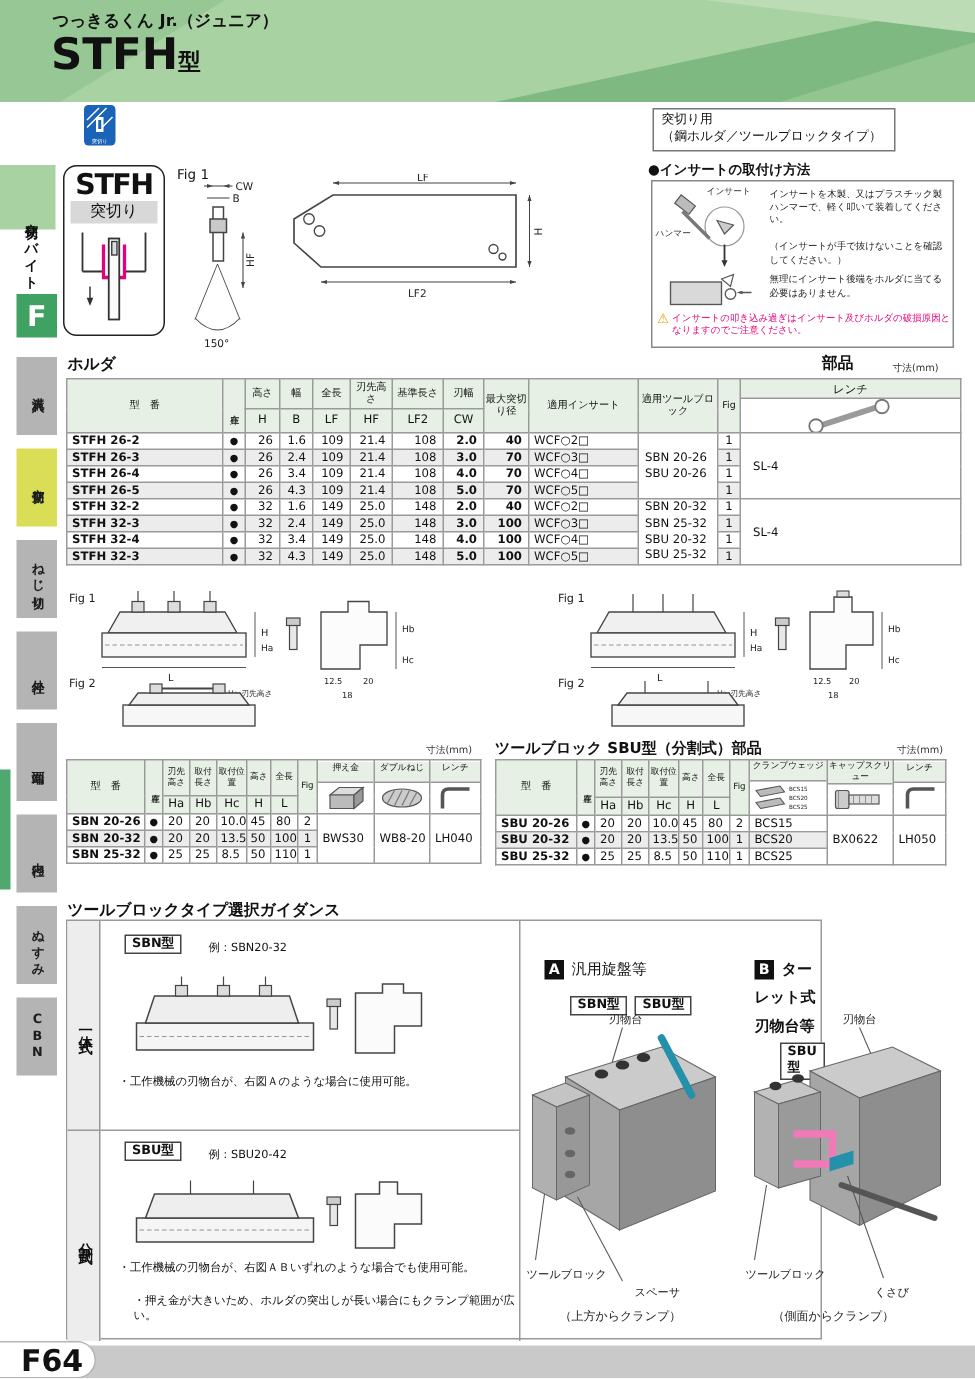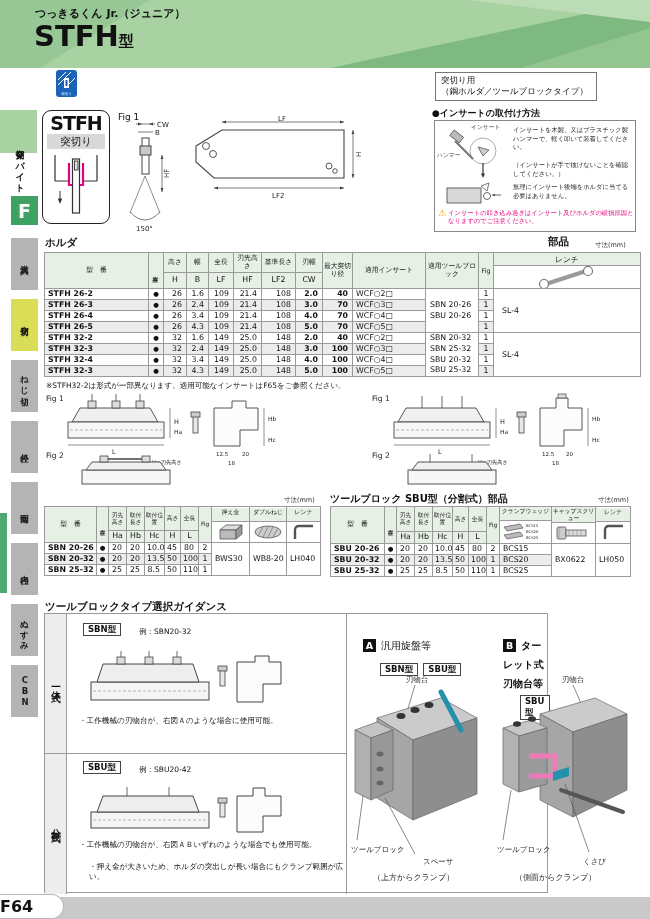--- a/index.html
+++ b/index.html
@@ -41,21 +41,21 @@
 .ip-warn{font-size:6.3px;line-height:1.3;color:#e5007a}
 .ip-lbl{font-size:5.8px;color:#333}
 
 .badge{display:inline-block;width:13px;height:13px;background:#111;color:#fff;font-weight:bold;font-size:9.5px;text-align:center;line-height:13.5px}
 .tagbox{display:inline-block;border:1.2px solid #444;padding:0 4px;font-size:8.5px;font-weight:bold;background:#fff;line-height:1.35}
 .gd-note{font-size:7.6px;line-height:1.35}
 .typecell{background:#ededed;border-right:1px solid #999;display:flex;align-items:center;justify-content:center}
 .typecell .vt{font-size:9.5px;font-weight:bold;letter-spacing:2px}
 
 .footer-bar{background:#c9c9c9}
-.footer-pill{background:#fff;border:1px solid #b5b5b5;border-left:none;border-radius:0 13px 13px 0;display:flex;align-items:center;font-size:16px;font-weight:bold}
+.footer-pill{background:#fff;border:1px solid #b5b5b5;border-left:none;border-radius:0 13px 13px 0;display:flex;align-items:center;padding-left:14px;font-size:20px;font-weight:bold}
 svg{display:block}
 svg text{font-family:"DejaVu Sans","Liberation Sans",sans-serif;fill:#222}
 </style>
 </head>
 <body>
 
 <div id="page">
 
   <div class="abs" style="left:0;top:0;width:650px;height:68px">
     <svg width="650" height="68" viewBox="0 0 650 68">
@@ -367,21 +367,20 @@
           <td class="num">149</td>
           <td class="num">25.0</td>
           <td class="num">148</td>
         <td class="num bold">5.0</td>
           <td class="num bold">100</td>
           <td class="ins">WCF○5□</td>
         <td class="c">1</td>
       </tr>
     </tbody>
   </table>
-  <div class="abs" style="left:46px;top:381px;font-size:7.5px">※STFH32-2は形式が一部異なります。適用可能なインサートはF65をご参照ください。</div>
 
   <svg class="abs" style="left:44px;top:392px" width="300" height="96" viewBox="0 0 300 96">
     <text x="2" y="9" font-size="7.5">Fig 1</text>
     <polygon points="36,16 106,16 114,30 28,30" fill="#f0f0f0" stroke="#444" stroke-width="0.9"></polygon>
     <rect x="24" y="30" width="96" height="16" fill="#f7f7f7" stroke="#444" stroke-width="0.9"></rect>
     <line x1="26" y1="38" x2="118" y2="38" stroke="#888" stroke-width="0.6" stroke-dasharray="3,2"></line>
     <rect x="44" y="9" width="8" height="7" fill="#ddd" stroke="#444" stroke-width="0.8"></rect>
       <line x1="48" y1="2" x2="48" y2="9" stroke="#444" stroke-width="0.8"></line>
     <rect x="68" y="9" width="8" height="7" fill="#ddd" stroke="#444" stroke-width="0.8"></rect>
       <line x1="72" y1="2" x2="72" y2="9" stroke="#444" stroke-width="0.8"></line>

